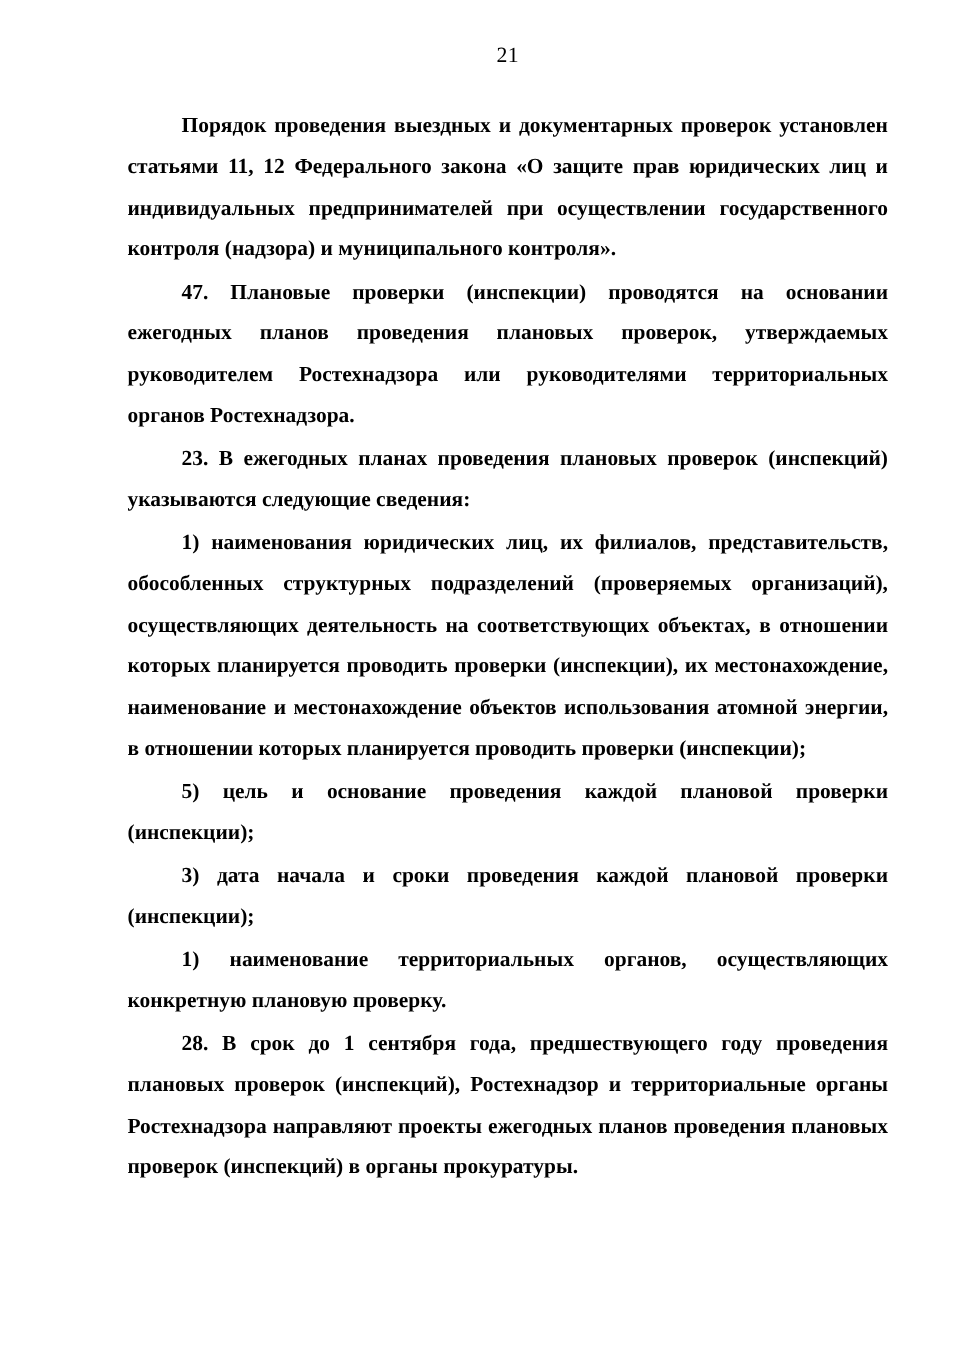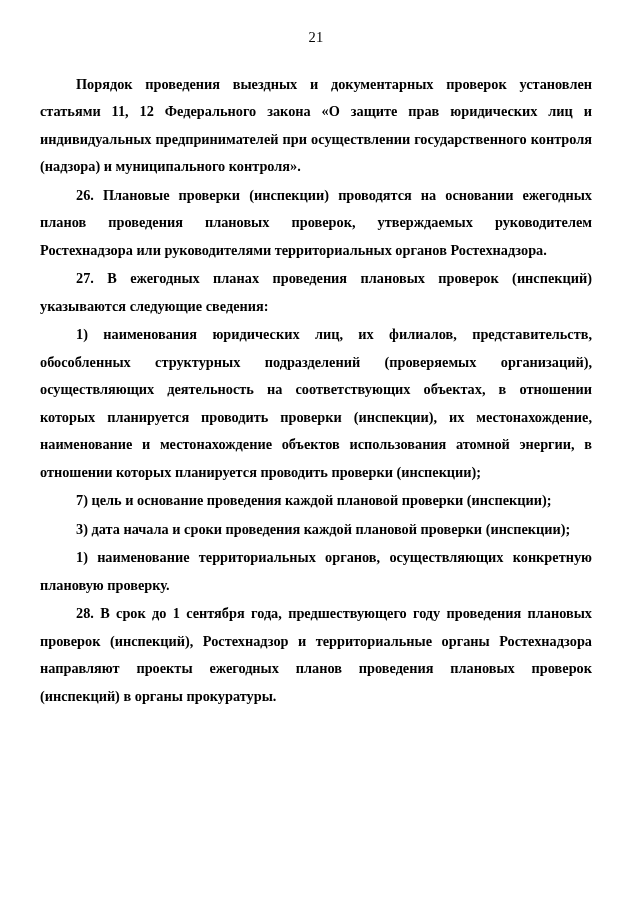--- a/index.html
+++ b/index.html
@@ -12,21 +12,21 @@
     background: #ffffff;
     font-family: "Liberation Serif", "DejaVu Serif", serif;
     color: #000000;
     overflow: hidden;
   }
   .page {
     position: relative;
     width: 640px;
     height: 905px;
     box-sizing: border-box;
-    padding: 30px 48px 20px 40px;
+    padding: 30px 48px 20px 85px;
   }
   .page-number {
     text-align: center;
     font-size: 14.5px;
     line-height: 1;
     margin-bottom: 26px;
     letter-spacing: 0.2px;
   }
   .body-text p {
     margin: 0 0 1px 0;
@@ -41,21 +41,21 @@
   
 </style>
 </head>
 <body>
 
 <div class="page">
   <div class="page-number">21</div>
 
   <div class="body-text">
     <p>Порядок проведения выездных и документарных проверок установлен статьями 11, 12 Федерального закона «О защите прав юридических лиц и индивидуальных предпринимателей при осуществлении государственного контроля (надзора) и муниципального контроля».</p>
-    <p>26. Плановые проверки (инспекции) проводятся на основании ежегодных планов проведения плановых проверок, утверждаемых руководителем Ростехнадзора или руководителями территориальных органов Ростехнадзора.</p>
-    <p>27. В ежегодных планах проведения плановых проверок (инспекций) указываются следующие сведения:</p>
+    <p>47. Плановые проверки (инспекции) проводятся на основании ежегодных планов проведения плановых проверок, утверждаемых руководителем Ростехнадзора или руководителями территориальных органов Ростехнадзора.</p>
+    <p>23. В ежегодных планах проведения плановых проверок (инспекций) указываются следующие сведения:</p>
     <p>1) наименования юридических лиц, их филиалов, представительств, обособленных структурных подразделений (проверяемых организаций), осуществляющих деятельность на соответствующих объектах, в отношении которых планируется проводить проверки (инспекции), их местонахождение, наименование и местонахождение объектов использования атомной энергии, в отношении которых планируется проводить проверки (инспекции);</p>
-    <p>7) цель и основание проведения каждой плановой проверки (инспекции);</p>
+    <p>5) цель и основание проведения каждой плановой проверки (инспекции);</p>
     <p>3) дата начала и сроки проведения каждой плановой проверки (инспекции);</p>
     <p>1) наименование территориальных органов, осуществляющих конкретную плановую проверку.</p>
     <p>28. В срок до 1 сентября года, предшествующего году проведения плановых проверок (инспекций), Ростехнадзор и территориальные органы Ростехнадзора направляют проекты ежегодных планов проведения плановых проверок (инспекций) в органы прокуратуры.</p>
   </div>
 </div>
 
 </body></html>

